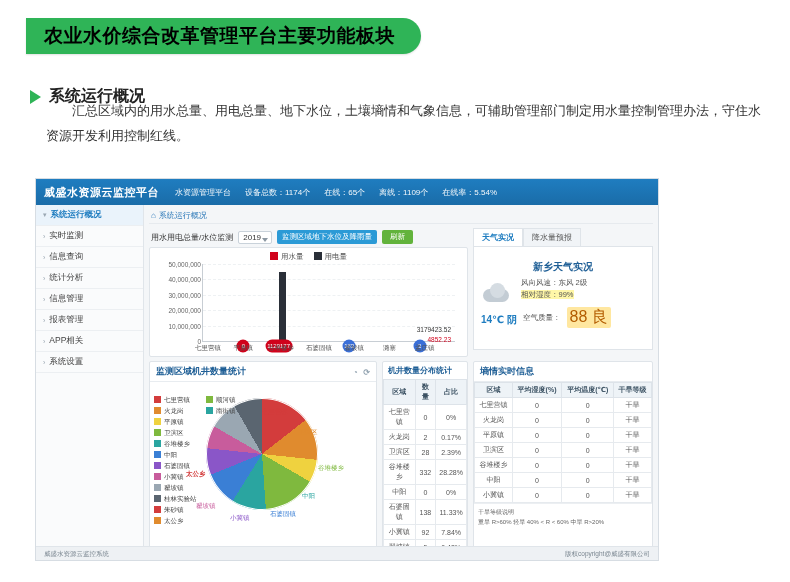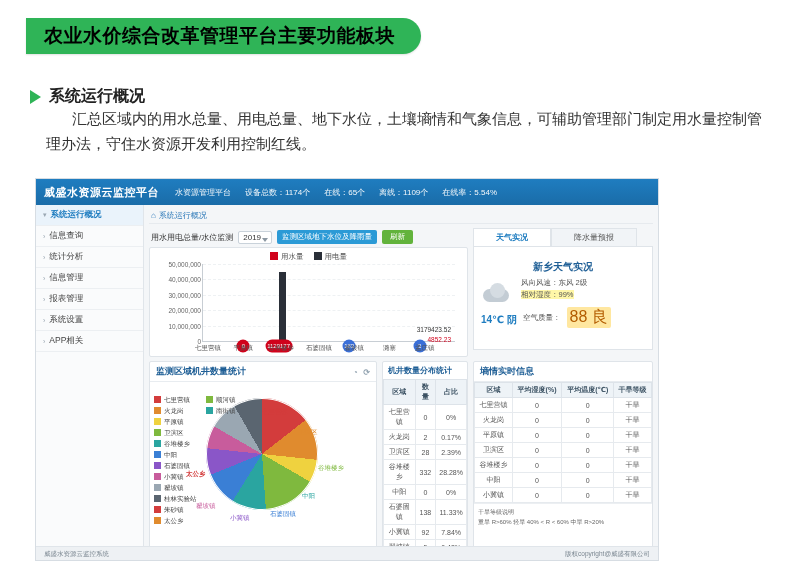--- a/index.html
+++ b/index.html
@@ -35,22 +35,22 @@
   }
   .tri {
     width: 0; height: 0;
     border-left: 11px solid #2fb457;
     border-top: 7px solid transparent;
     border-bottom: 7px solid transparent;
   }
   .section-title { font-size: 16px; font-weight: bold; color: #222; }
 
   .section-body {
-    position: absolute; left: 46px; top: 106px; width: 720px;
-    font-size: 15px; line-height: 25px; color: #333;
+    position: absolute; left: 46px; top: 98px; width: 720px;
+    font-size: 13px; line-height: 25px; color: #333;
     text-indent: 26px;
   }
 
   
   .shot {
     position: absolute; left: 35px; top: 178px;
     width: 624px; height: 383px;
     background: #f4f6f8;
     border: 1px solid #d7dde3;
     overflow: hidden;
@@ -151,21 +151,21 @@
     transform: translate(-50%,50%);
   }
   .pt.red { background:#d0021b; }
   .valnote { position:absolute; right:4px; font-size:6.5px; }
   .valnote.red { color:#d0021b; }
   .valnote.dark { color:#333; }
 
   
   .wcard { width: 180px; }
   .wtabs { display:flex; font-size:8px; }
-  .wtab { padding:3px 22px; border:1px solid #dfe4e9; border-bottom:none; background:#f1f4f7; color:#555;text-align:center;}
+  .wtab { padding:3px 8px; border:1px solid #dfe4e9; border-bottom:none; background:#f1f4f7; color:#555;text-align:center;}
   .wtab.active { background:#fff; color:#1f7dc0; font-weight:bold; }
   .wbody { border:1px solid #dfe4e9; padding:13px 7px; height:104px; background:#fff;}
   .wtitle { font-size:10px; font-weight:bold; color:#1f5f96; text-align:center; margin-bottom:3px;}
   .wmain { display:flex; gap:6px; }
   .cloud {
     width:34px; height:26px; position:relative; flex:none; margin-top:4px;
   }
   .cloud:before{
     content:""; position:absolute; left:2px; top:8px; width:26px; height:13px;
     background:#c3ccd4; border-radius:8px;
@@ -256,41 +256,45 @@
 
   <div class="app-body">
 
     <div class="sidebar">
       <div class="side-item active">
         <span class="caret">▾</span>
         <span>系统运行概况</span>
       </div>
       <div class="side-item">
         <span class="caret">›</span>
+        <span>实时监测</span>
+      </div>
+      <div class="side-item">
+        <span class="caret">›</span>
         <span>信息查询</span>
       </div>
       <div class="side-item">
         <span class="caret">›</span>
         <span>统计分析</span>
       </div>
       <div class="side-item">
         <span class="caret">›</span>
         <span>信息管理</span>
       </div>
       <div class="side-item">
         <span class="caret">›</span>
         <span>报表管理</span>
       </div>
       <div class="side-item">
         <span class="caret">›</span>
+        <span>APP相关</span>
+      </div>
+      <div class="side-item">
+        <span class="caret">›</span>
         <span>系统设置</span>
-      </div>
-      <div class="side-item">
-        <span class="caret">›</span>
-        <span>APP相关</span>
       </div>
     </div>
 
     <div class="main">
 
       <div class="crumb">
         <span class="ico">⌂</span><span>系统运行概况</span>
       </div>
 
       <div class="row">

